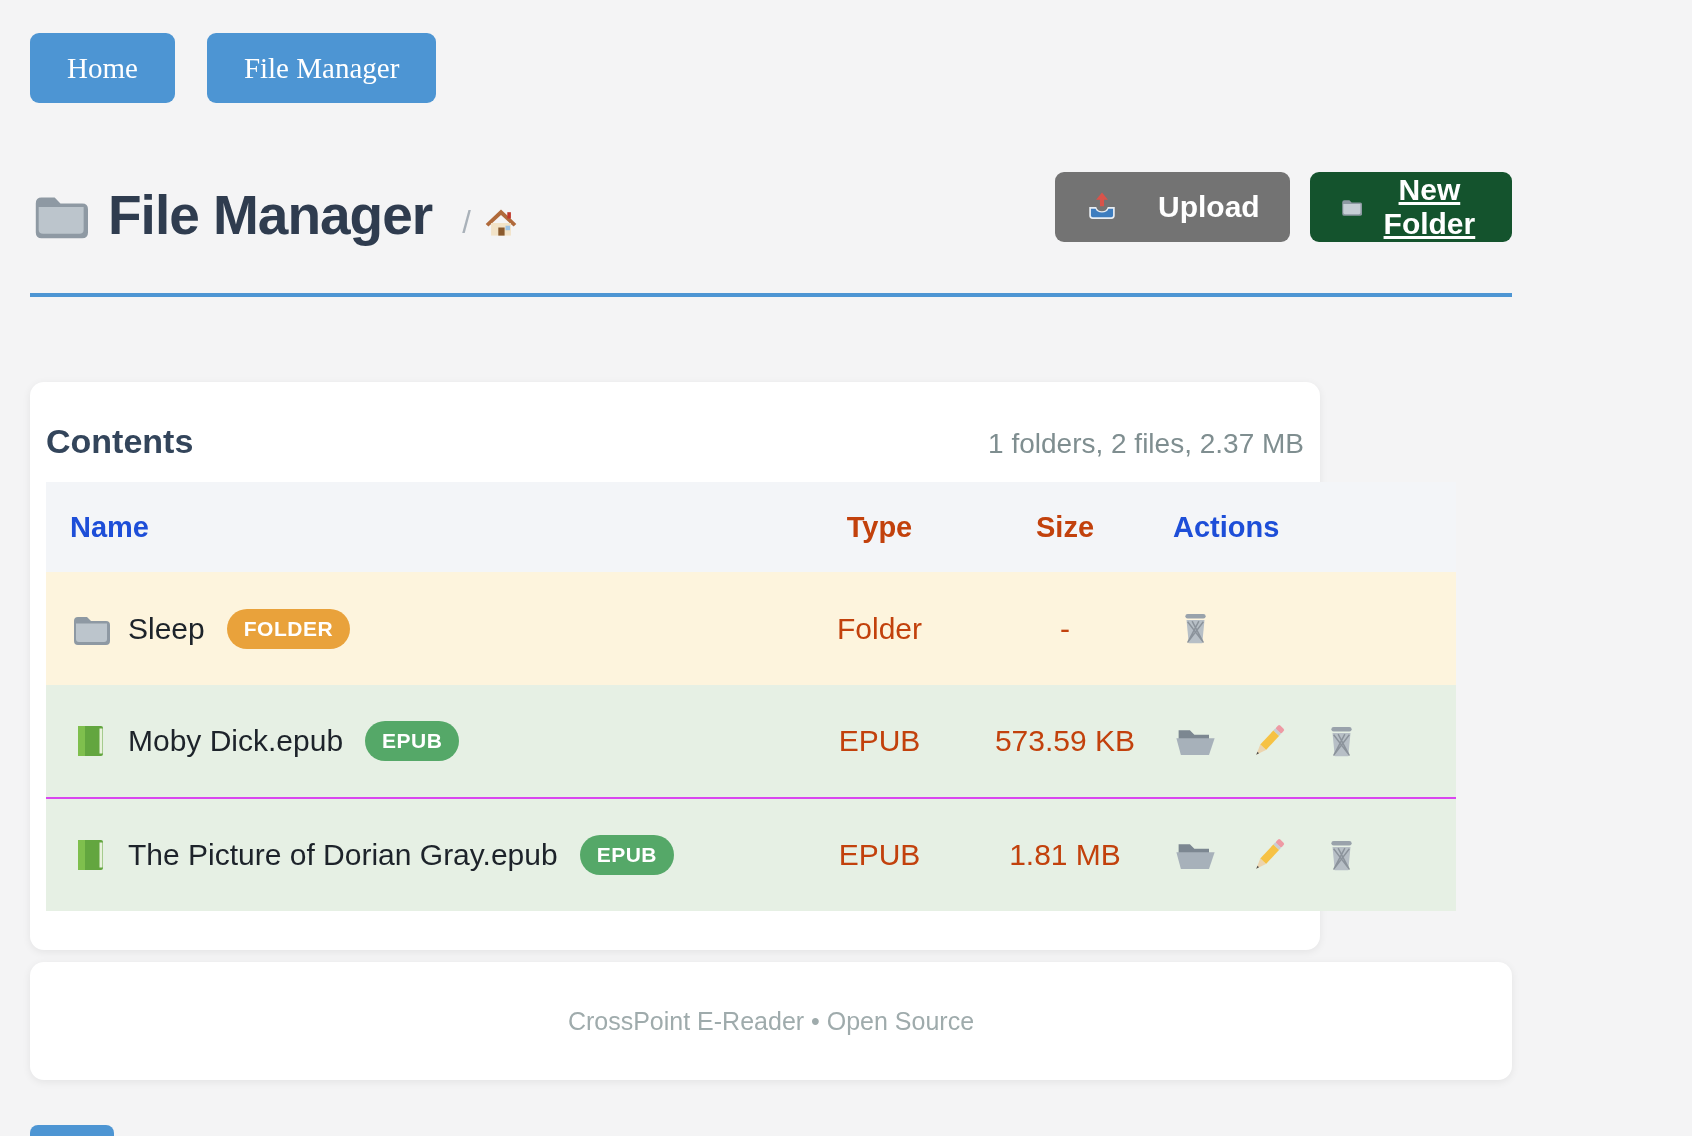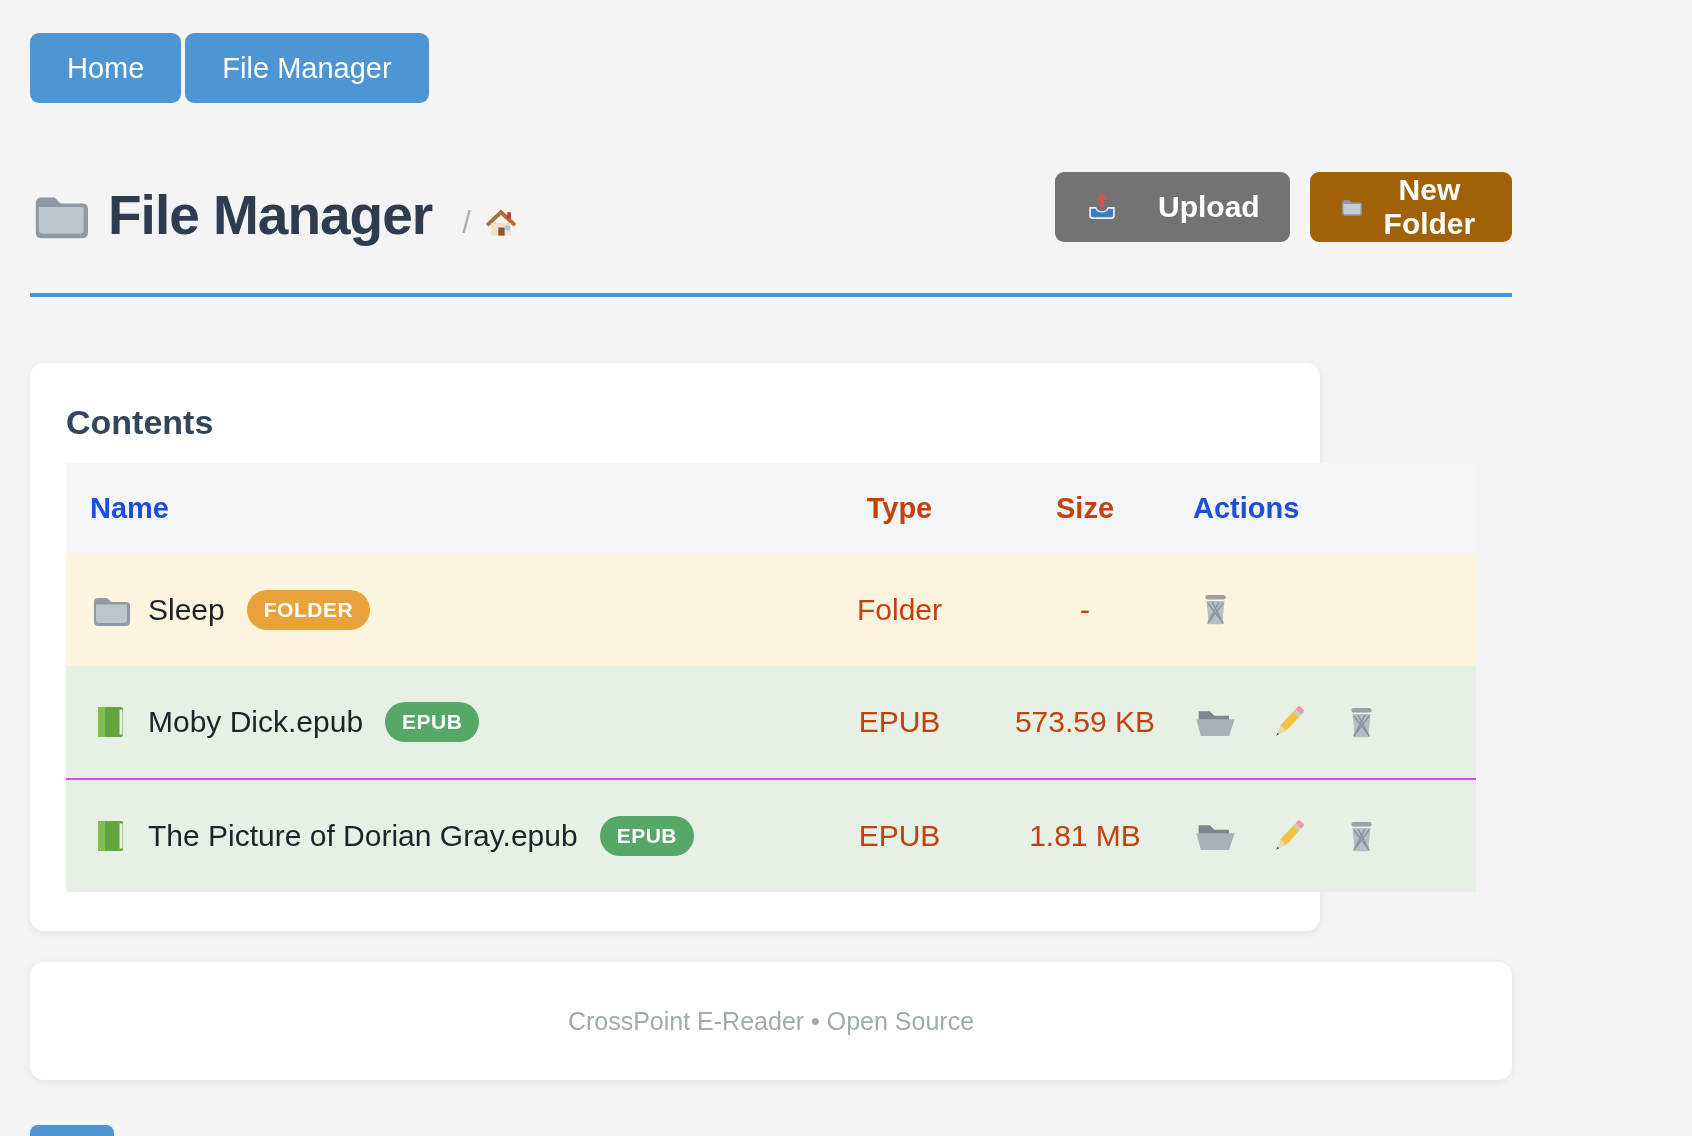--- a/index.html
+++ b/index.html
@@ -4,21 +4,21 @@
 <style>
   * { box-sizing: border-box; }
   html,body { margin:0; padding:0; }
   body {
     width:1692px; height:1136px; position:relative; overflow:hidden;
     background:#f4f4f5;
     font-family:"Liberation Sans","DejaVu Sans",sans-serif;
     color:#21262b;
   }
   
-  .nav { position:absolute; left:30px; top:33px; display:flex; gap:4px; }
+  .nav { position:absolute; left:30px; top:33px; display:flex; gap:32px;font-family:Liberation Serif, serif; }
   .nav-btn {
     background:#4d95d3; color:#fff; font-size:29px; font-family:inherit;
     border:none; border-radius:9px; height:70px; padding:0 37px;
     display:flex; align-items:center; cursor:pointer;
   }
   
   .title-group { position:absolute; left:30px; top:183px; display:flex; align-items:center; }
   .title-icon { width:58px; height:58px; margin-right:20px; }
   .title-icon svg { width:100%; height:100%; }
   h1 { margin:0; font-size:55px; font-weight:bold; color:#2f3c4f; letter-spacing:-1px; }
@@ -28,27 +28,27 @@
   .home-ico svg { width:100%; height:100%; }
   .header-actions { position:absolute; top:172px; left:1055px; width:457px; display:flex; justify-content:flex-end; gap:20px; }
   .hbtn {
     border:none; border-radius:9px; height:70px; color:#fff; cursor:pointer;
     font-size:30px; font-weight:bold; font-family:inherit;
     display:flex; align-items:center; gap:15px; padding:0 30px;
   }
   .hbtn .bicon { width:34px; height:34px; display:inline-flex; }
   .hbtn .bicon svg { width:100%; height:100%; }
   .btn-upload { background:#737373;gap:39px; }
-  .btn-newfolder { background:#a16207; }
+  .btn-newfolder { background:#14532d;text-decoration:underline; }
   .divider { position:absolute; left:30px; top:293px; width:1482px; height:4px; background:#4d95d3; }
 
   
   .card { position:absolute; left:30px; background:#fff; border-radius:14px;
           box-shadow:0 2px 8px rgba(0,0,0,0.07); }
-  .card.main { top:363px; width:1290px; height:568px; padding:0 36px; }
+  .card.main { top:382px; width:1290px; height:568px; padding:0 16px; }
   .card-head { margin-top:40px; height:46px; display:flex; align-items:baseline; justify-content:space-between; }
   h2 { margin:0; font-size:34px; font-weight:bold; color:#33455b; }
   .summary { font-size:28px; color:#7f8e90; }
 
   table { width:1410px; border-collapse:collapse; margin-top:14px; table-layout:fixed; }
   thead th {
     background:#f3f5f8; height:90px; text-align:left;
     font-size:29px; font-weight:bold; color:#1d4ed8; padding:0;
   }
   th.c-name { width:756px; padding-left:24px; }
@@ -131,20 +131,21 @@
     </span>
     <span>New Folder</span>
   </button>
 </div>
 
 <div class="divider"></div>
 
 <div class="card main">
   <div class="card-head">
     <h2>Contents</h2>
+    <span class="summary">1 folders, 2 files, 2.37 MB</span>
   </div>
   <table>
     <thead>
       <tr>
         <th class="c-name">Name</th>
         <th class="c-type">Type</th>
         <th class="c-size">Size</th>
         <th class="c-actions">Actions</th>
       </tr>
     </thead>

